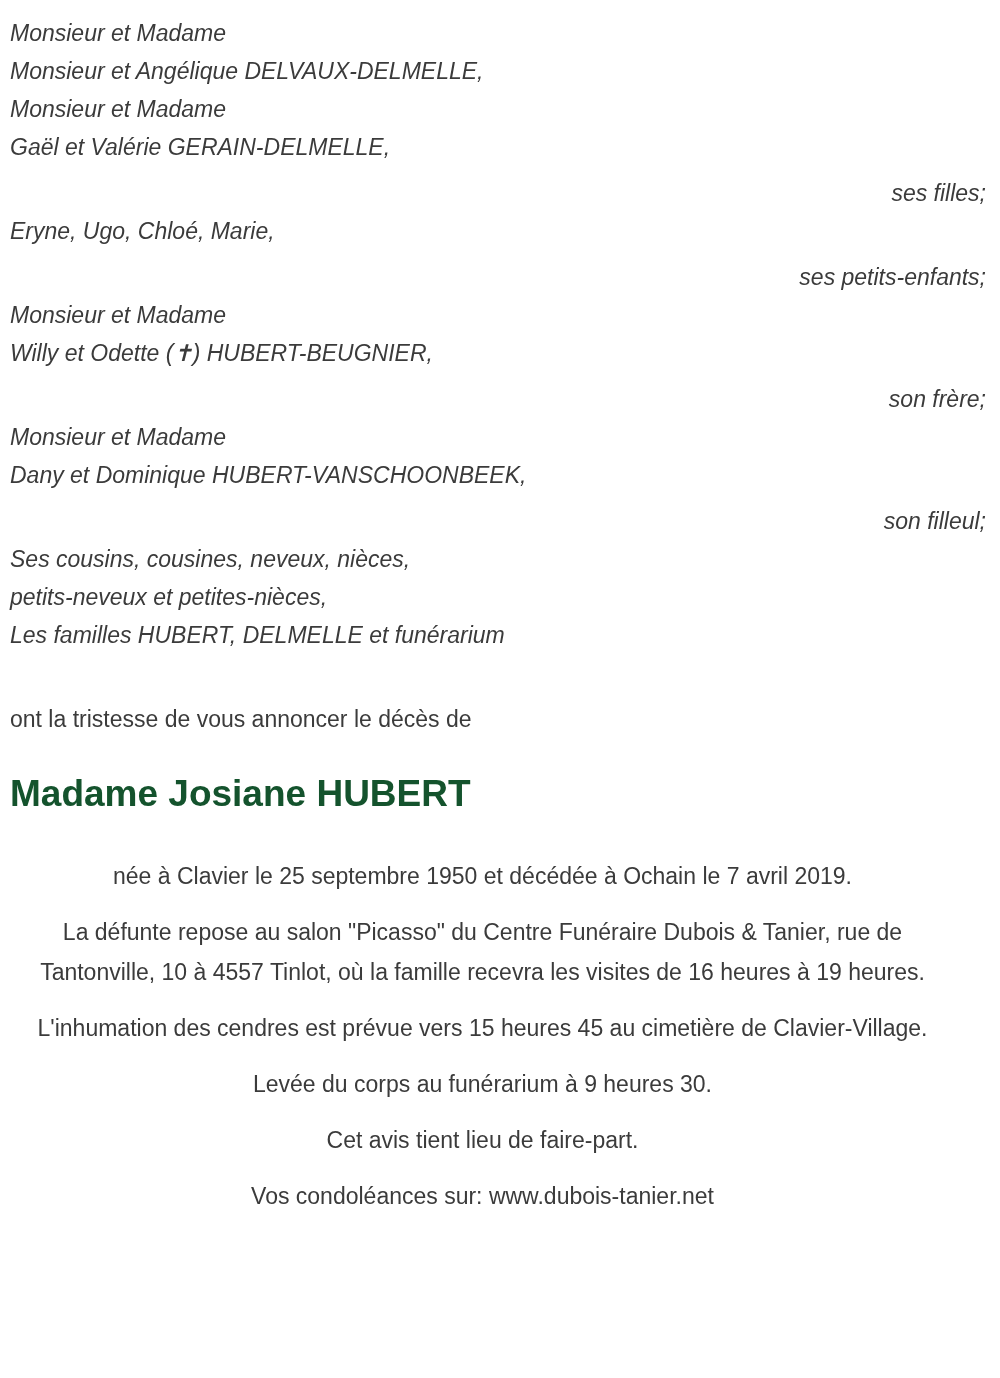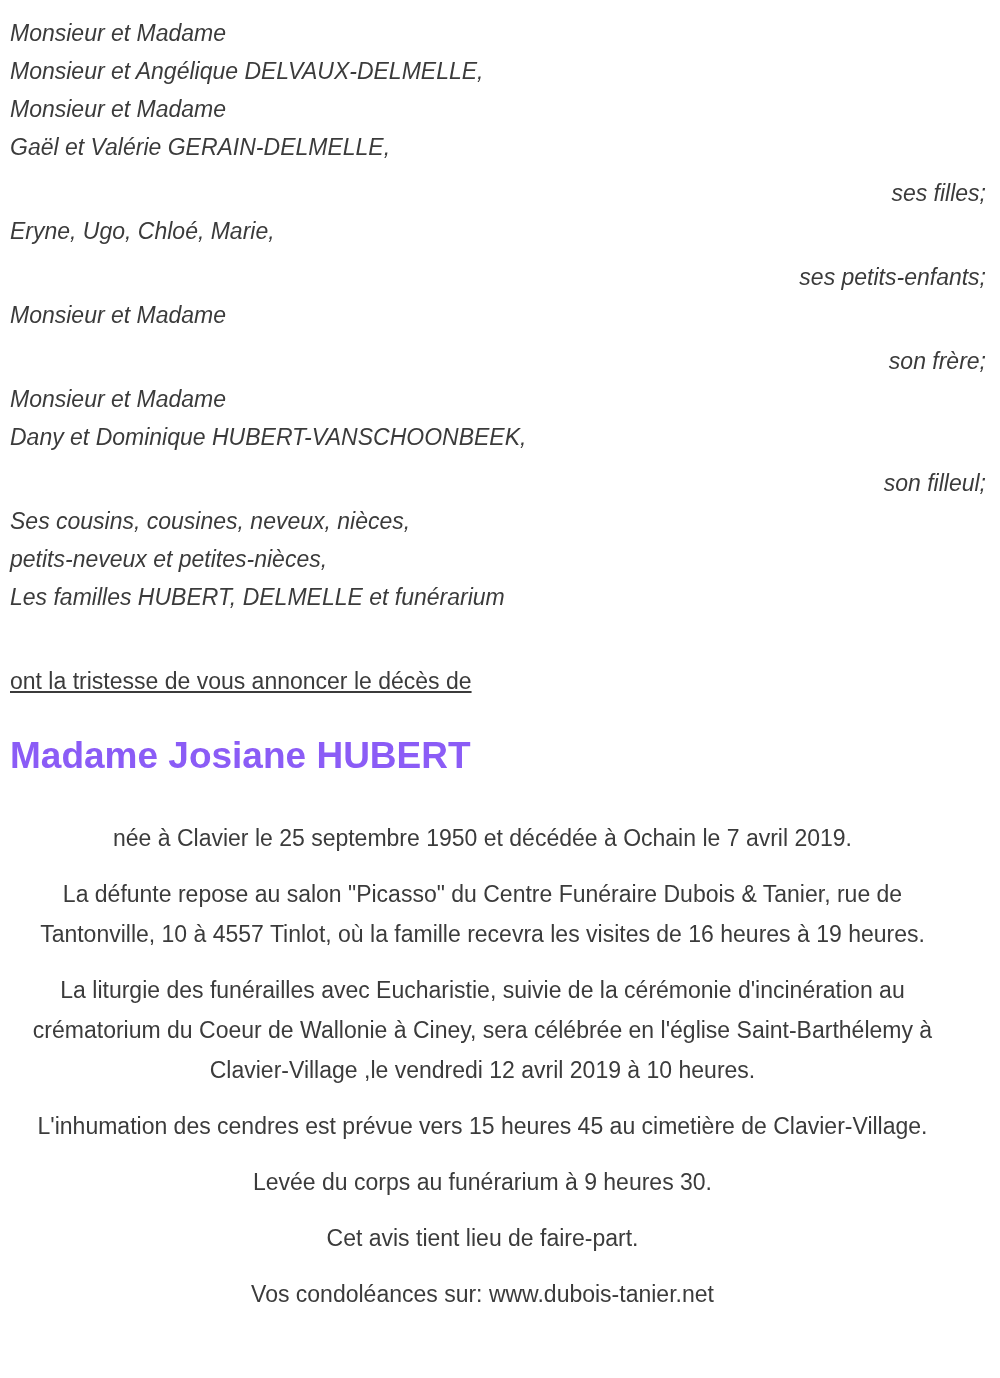--- a/index.html
+++ b/index.html
@@ -26,26 +26,25 @@
     line-height: 38px;
     text-align: right;
     font-style: italic;
     margin-top: 8px;
   }
   .gap {
   }
   .intro {
     margin-top: 46px;
     line-height: 38px;
-    text-decoration: underline;
   }
   .deceased-name {
     font-size: 37px;
     font-weight: 700;
-    color: #8b5cf6;
+    color: #14532d;
     margin: 34px 0 40px 0;
     line-height: 1.2;
   }
   .para {
     line-height: 40px;
     margin: 0 0 16px 0;
     max-width: 945px;
     text-align: center;
   }
 </style>
@@ -58,38 +57,38 @@
     <div class="family-line">Monsieur et Madame</div>
     <div class="family-line">Monsieur et Angélique DELVAUX-DELMELLE,</div>
     <div class="family-line">Monsieur et Madame</div>
     <div class="family-line">Gaël et Valérie GERAIN-DELMELLE,</div>
     <div class="relation">ses filles;</div>
 
     <div class="family-line gap">Eryne, Ugo, Chloé, Marie,</div>
     <div class="relation">ses petits-enfants;</div>
 
     <div class="family-line gap">Monsieur et Madame</div>
+    <div class="family-line">Willy et Odette (✝) HUBERT-BEUGNIER,</div>
     <div class="relation">son frère;</div>
 
     <div class="family-line gap">Monsieur et Madame</div>
     <div class="family-line">Dany et Dominique HUBERT-VANSCHOONBEEK,</div>
     <div class="relation">son filleul;</div>
 
     <div class="family-line gap">Ses cousins, cousines, neveux, nièces,</div>
     <div class="family-line">petits-neveux et petites-nièces,</div>
     <div class="family-line">Les familles HUBERT, DELMELLE et funérarium</div>
   </div>
 
   <div class="intro">ont la tristesse de vous annoncer le décès de</div>
 
   <h1 class="deceased-name">Madame Josiane HUBERT</h1>
 
   <div>
     <p class="para">née à Clavier le 25 septembre 1950 et décédée à Ochain le 7 avril 2019.</p>
     <p class="para">La défunte repose au salon "Picasso" du Centre Funéraire Dubois &amp; Tanier, rue de Tantonville, 10 à 4557 Tinlot, où la famille recevra les visites de 16 heures à 19 heures.</p>
-    <p class="para">La liturgie des funérailles avec Eucharistie, suivie de la cérémonie d'incinération au crématorium du Coeur de Wallonie à Ciney, sera célébrée en l'église Saint-Barthélemy à Clavier-Village ,le vendredi 12 avril 2019 à 10 heures.</p>
     <p class="para">L'inhumation des cendres est prévue vers 15 heures 45 au cimetière de Clavier-Village.</p>
     <p class="para">Levée du corps au funérarium à 9 heures 30.</p>
     <p class="para">Cet avis tient lieu de faire-part.</p>
     <p class="para">Vos condoléances sur: www.dubois-tanier.net</p>
   </div>
 
 </div>
 
 </body></html>

